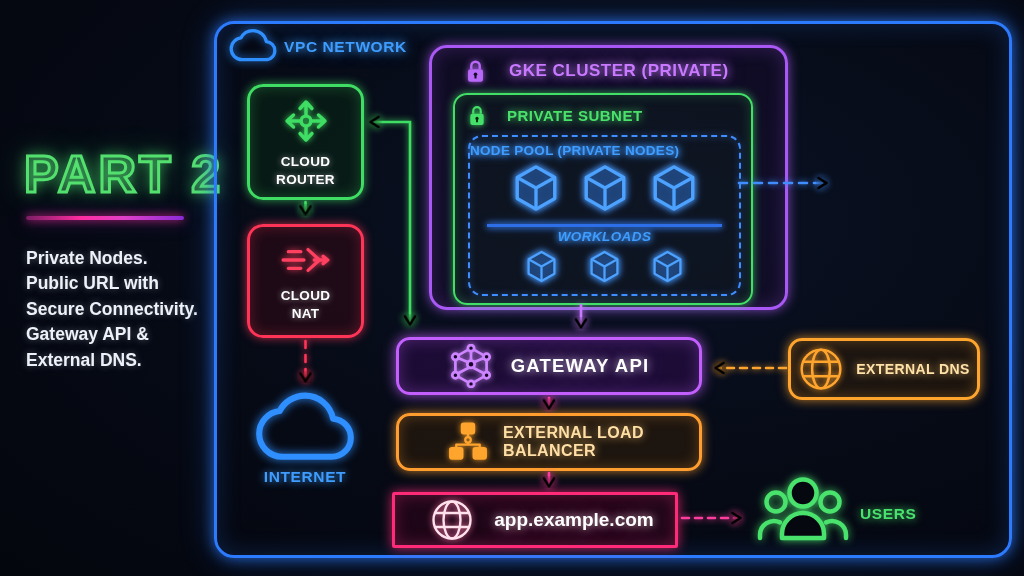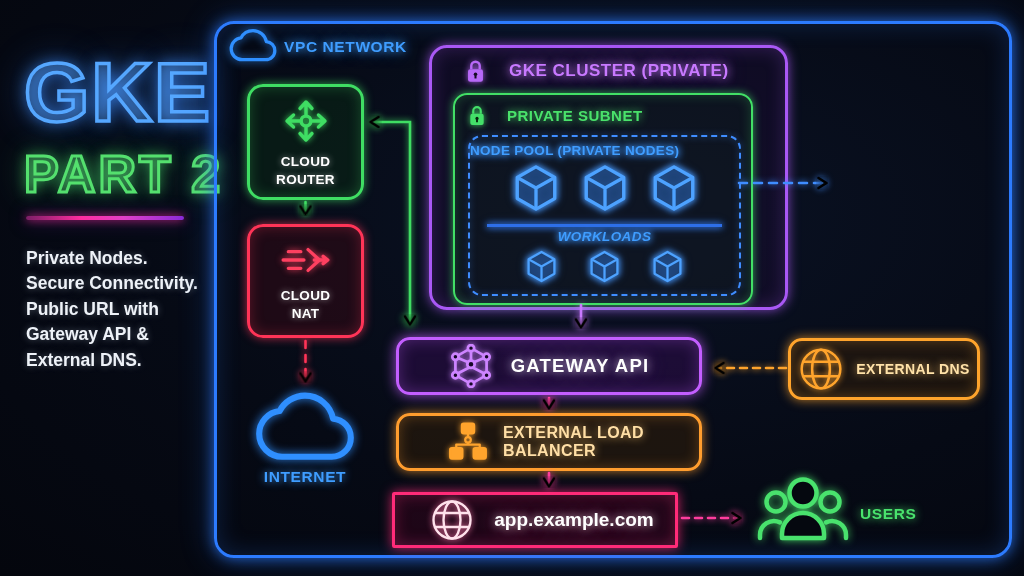--- a/index.html
+++ b/index.html
@@ -94,27 +94,26 @@
   .ic-orange{color:#ffa42c;filter:drop-shadow(0 0 3px rgba(255,164,44,.9));}
   .ic-pinkwhite{color:#ffe2ec;filter:drop-shadow(0 0 3px rgba(255,120,170,.9));}
   .wires{position:absolute;inset:0;width:1024px;height:576px;pointer-events:none;z-index:6;}
   .wires path{fill:none;stroke:currentColor;stroke-width:2.6;stroke-linecap:round;filter:drop-shadow(0 0 3px);}
 </style>
 </head>
 <body>
 
 <div class="stage">
 
-  <div class="gke-title">GKE</div>
   <div class="part2">PART 2</div>
   <div class="rule"></div>
   <div class="desc">
     <div>Private Nodes.</div>
+    <div>Public URL with</div>
     <div>Secure Connectivity.</div>
-    <div>Public URL with</div>
     <div>Gateway API &amp;</div>
     <div>External DNS.</div>
   </div>
 
   <div class="vpc-box"></div>
   <svg class="vpc-cloud" viewBox="0 0 24 22">
     <path d="M19.35 8.04C18.67 4.59 15.64 2 12 2 9.11 2 6.6 3.64 5.35 6.04 2.34 6.36 0 8.91 0 12c0 3.31 2.69 6 6 6h13c2.76 0 5-2.24 5-5 0-2.64-2.05-4.78-4.65-4.96z" fill="none" stroke="currentColor" stroke-width="1.8" stroke-linejoin="round"></path>
   </svg>
   <div class="vpc-label">VPC NETWORK</div>
 

